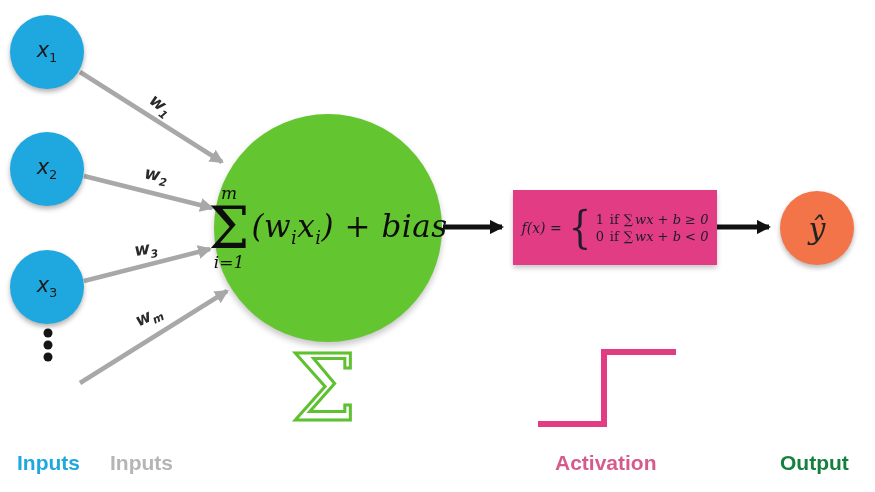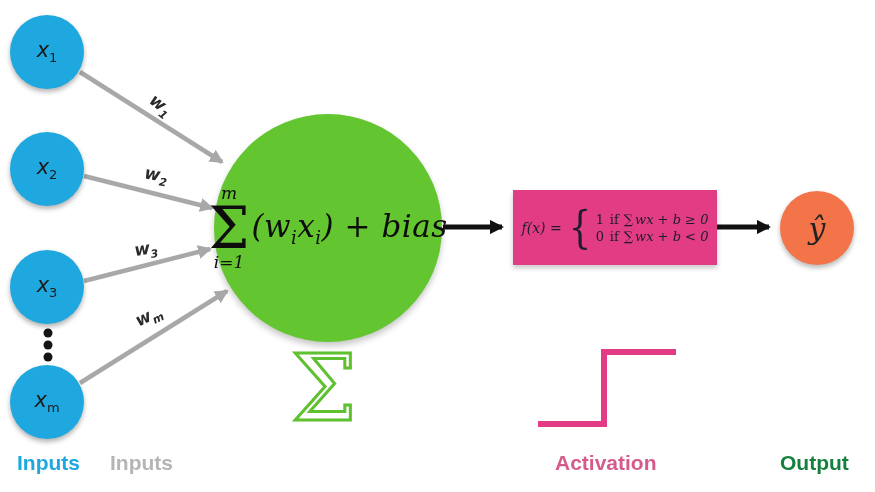--- a/index.html
+++ b/index.html
@@ -120,23 +120,20 @@
 
   <div class="node blue" style="left:10px;top:15px;">
     <span class="node-label"><span>x</span><sub>1</sub></span>
   </div>
   <div class="node blue" style="left:10px;top:132px;">
     <span class="node-label"><span>x</span><sub>2</sub></span>
   </div>
   <div class="node blue" style="left:10px;top:250px;">
     <span class="node-label"><span>x</span><sub>3</sub></span>
   </div>
-  <div class="node blue" style="left:10px;top:365px;">
-    <span class="node-label"><span>x</span><sub>m</sub></span>
-  </div>
 
   <span class="wlabel" style="left:160px;top:106px;transform:translate(-50%,-50%) rotate(38deg);"><span>w</span><sub>1</sub></span>
   <span class="wlabel" style="left:156px;top:176px;transform:translate(-50%,-50%) rotate(10deg);"><span>w</span><sub>2</sub></span>
   <span class="wlabel" style="left:146px;top:250px;transform:translate(-50%,-50%) rotate(-9deg);"><span>w</span><sub>3</sub></span>
   <span class="wlabel" style="left:149px;top:317px;transform:translate(-50%,-50%) rotate(-26deg);"><span>w</span><sub>m</sub></span>
 
   <div class="node green" style="left:214px;top:114px;"></div>
   <div class="sum-formula">
     <span class="sigma-block">
       <span class="limit">m</span>

